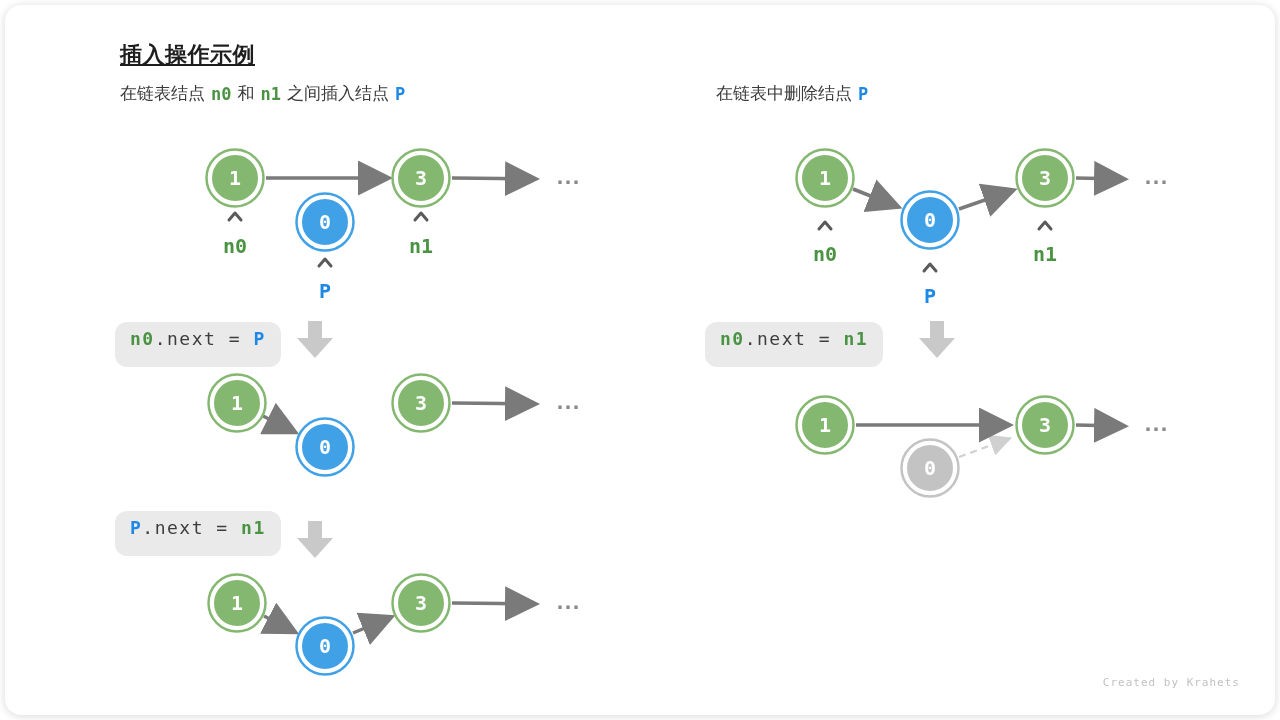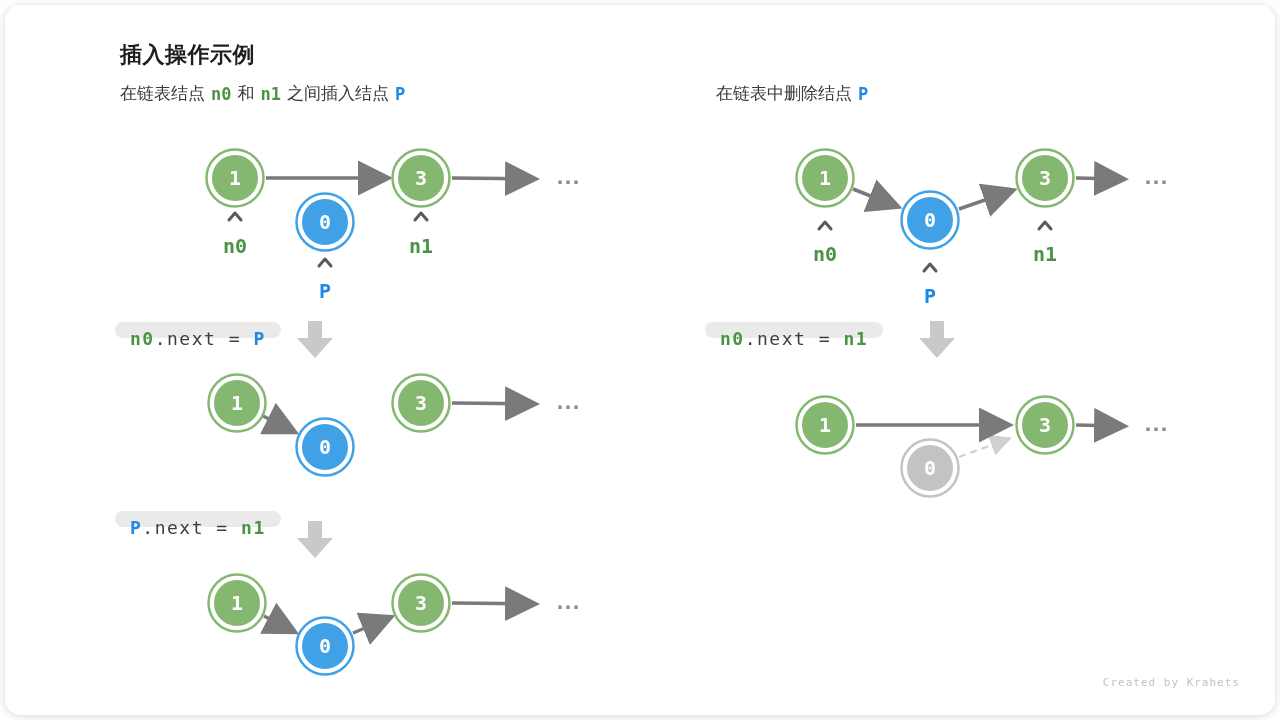--- a/index.html
+++ b/index.html
@@ -7,21 +7,21 @@
   .card{position:fixed;inset:5px;background:#ffffff;border-radius:16px;
         box-shadow:0 1px 9px rgba(0,0,0,0.16);}
   .layer{position:absolute;left:-5px;top:-5px;width:1280px;height:720px;}
   .abs{position:absolute;}
   .section-title{font-size:22px;font-weight:700;color:#1e1e1e;letter-spacing:0.5px;}
   .subtitle{font-size:17px;color:#3a3a3a;display:flex;align-items:center;white-space:pre;}
   .var{font-family:"DejaVu Sans Mono","Liberation Mono",monospace;font-weight:700;
        font-size:17px;margin:0 6px;}
   .green-t{color:#4a9343;}
   .blue-t{color:#1e88e5;}
-  .codebox{height:16px;line-height:33px;padding:0 15px;border-radius:12px;background:#eaeaea;
+  .codebox{height:45px;line-height:33px;padding:0 15px;border-radius:12px;background:#eaeaea;
            font-family:"DejaVu Sans Mono","Liberation Mono",monospace;font-size:18px;
            letter-spacing:1.5px;color:#3d3d3d;display:inline-block;}
   .codebox .cv{font-weight:700;}
   svg{position:absolute;left:0;top:0;}
   .node-digit{font-family:"DejaVu Sans Mono","Liberation Mono",monospace;font-size:20px;
               font-weight:700;fill:#ffffff;text-anchor:middle;}
   .ptr-label{font-family:"DejaVu Sans Mono","Liberation Mono",monospace;font-size:20px;
              font-weight:700;text-anchor:middle;}
   .lab-green{fill:#4a9343;}
   .lab-blue{fill:#1e88e5;}
@@ -39,21 +39,21 @@
   .block-arrow{fill:#c9c9c9;}
   .footer{font-family:"DejaVu Sans Mono","Liberation Mono",monospace;font-size:11px;
           color:#c2c2c2;letter-spacing:1px;}
 </style>
 </head>
 <body>
 
 <div class="card">
 <div class="layer">
 
-  <div class="abs section-title" style="left:120px;top:40px;">插入操作示例</div>
+  <div class="abs section-title" style="left:120px;top:40px;text-decoration:underline;">插入操作示例</div>
   <div class="abs subtitle" style="left:120px;top:82px;">
     <span>在链表结点</span>
     <span class="var green-t">n0</span>
     <span>和</span>
     <span class="var green-t">n1</span>
     <span>之间插入结点</span>
     <span class="var blue-t">P</span>
   </div>
 
   <div class="abs subtitle" style="left:716px;top:82px;justify-content:center;">

